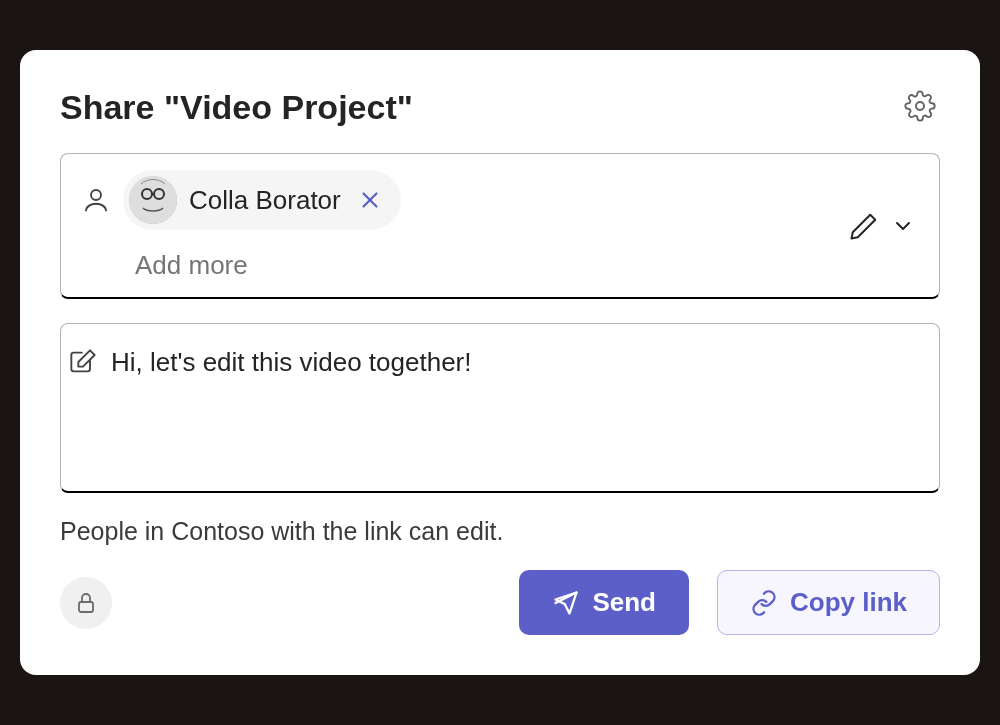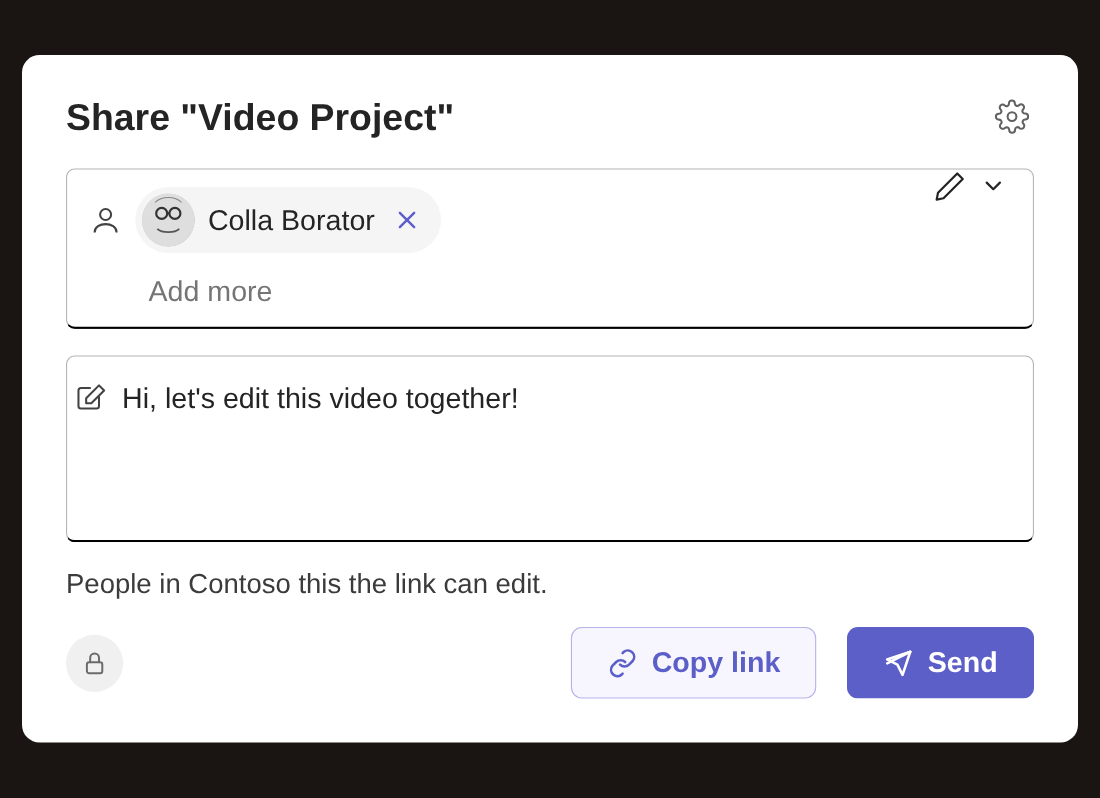--- a/index.html
+++ b/index.html
@@ -40,21 +40,21 @@
       border: none;
       cursor: pointer;
       padding: 4px;
       color: #616161;
     }
     .recipients-box {
       border: 1px solid #b5b5b5;
       border-bottom: 2px solid #000;
       border-radius: 8px;
       display: flex;
-      align-items: flex-start;
+      align-items: center;
       min-height: 130px;
     }
     .recipients-left {
       flex: 1;
       display: flex;
       flex-direction: column;
       padding: 16px 20px;
     }
     .recipients-row {
       display: flex;
@@ -237,39 +237,39 @@
   </div>
 
   <div class="message-box">
     <svg width="28" height="28" viewBox="0 0 24 24" fill="none" stroke="#424242" stroke-width="1.6" stroke-linecap="round" stroke-linejoin="round" style="margin-top:4px;flex-shrink:0;">
       <path d="M11 4H4a2 2 0 0 0-2 2v12a2 2 0 0 0 2 2h12a2 2 0 0 0 2-2v-7"></path>
       <path d="M18 2l4 4-10 10H8v-4L18 2z"></path>
     </svg>
     <textarea class="message-text" style="">Hi, let's edit this video together!</textarea>
   </div>
 
-  <div class="footer-info">People in Contoso this the link can edit.</div>
+  <div class="footer-info">People in Contoso with the link can edit.</div>
 
   <div class="actions">
     <div class="lock-badge">
       <svg width="24" height="24" viewBox="0 0 24 24" fill="none" stroke="currentColor" stroke-width="1.8" stroke-linecap="round" stroke-linejoin="round">
         <rect x="5" y="11" width="14" height="10" rx="2"></rect>
         <path d="M8 11V7a4 4 0 0 1 8 0v4"></path>
       </svg>
     </div>
     <div class="spacer"></div>
+    <button class="btn btn-primary">
+      <svg width="28" height="28" viewBox="0 0 24 24" fill="none" stroke="currentColor" stroke-width="2" stroke-linecap="round" stroke-linejoin="round">
+        <line x1="3" y1="12" x2="21" y2="3"></line>
+        <polygon points="21 3 15 21 11 13 3 9 21 3"></polygon>
+      </svg>
+      <span>Send</span>
+    </button>
     <button class="btn btn-outline">
       <svg width="28" height="28" viewBox="0 0 24 24" fill="none" stroke="currentColor" stroke-width="2" stroke-linecap="round" stroke-linejoin="round">
         <path d="M10 13a5 5 0 0 0 7 0l3-3a5 5 0 0 0-7-7l-1 1"></path>
         <path d="M14 11a5 5 0 0 0-7 0l-3 3a5 5 0 0 0 7 7l1-1"></path>
       </svg>
       <span>Copy link</span>
     </button>
-    <button class="btn btn-primary">
-      <svg width="28" height="28" viewBox="0 0 24 24" fill="none" stroke="currentColor" stroke-width="2" stroke-linecap="round" stroke-linejoin="round">
-        <line x1="3" y1="12" x2="21" y2="3"></line>
-        <polygon points="21 3 15 21 11 13 3 9 21 3"></polygon>
-      </svg>
-      <span>Send</span>
-    </button>
   </div>
 
 </div>
 
 </body></html>

